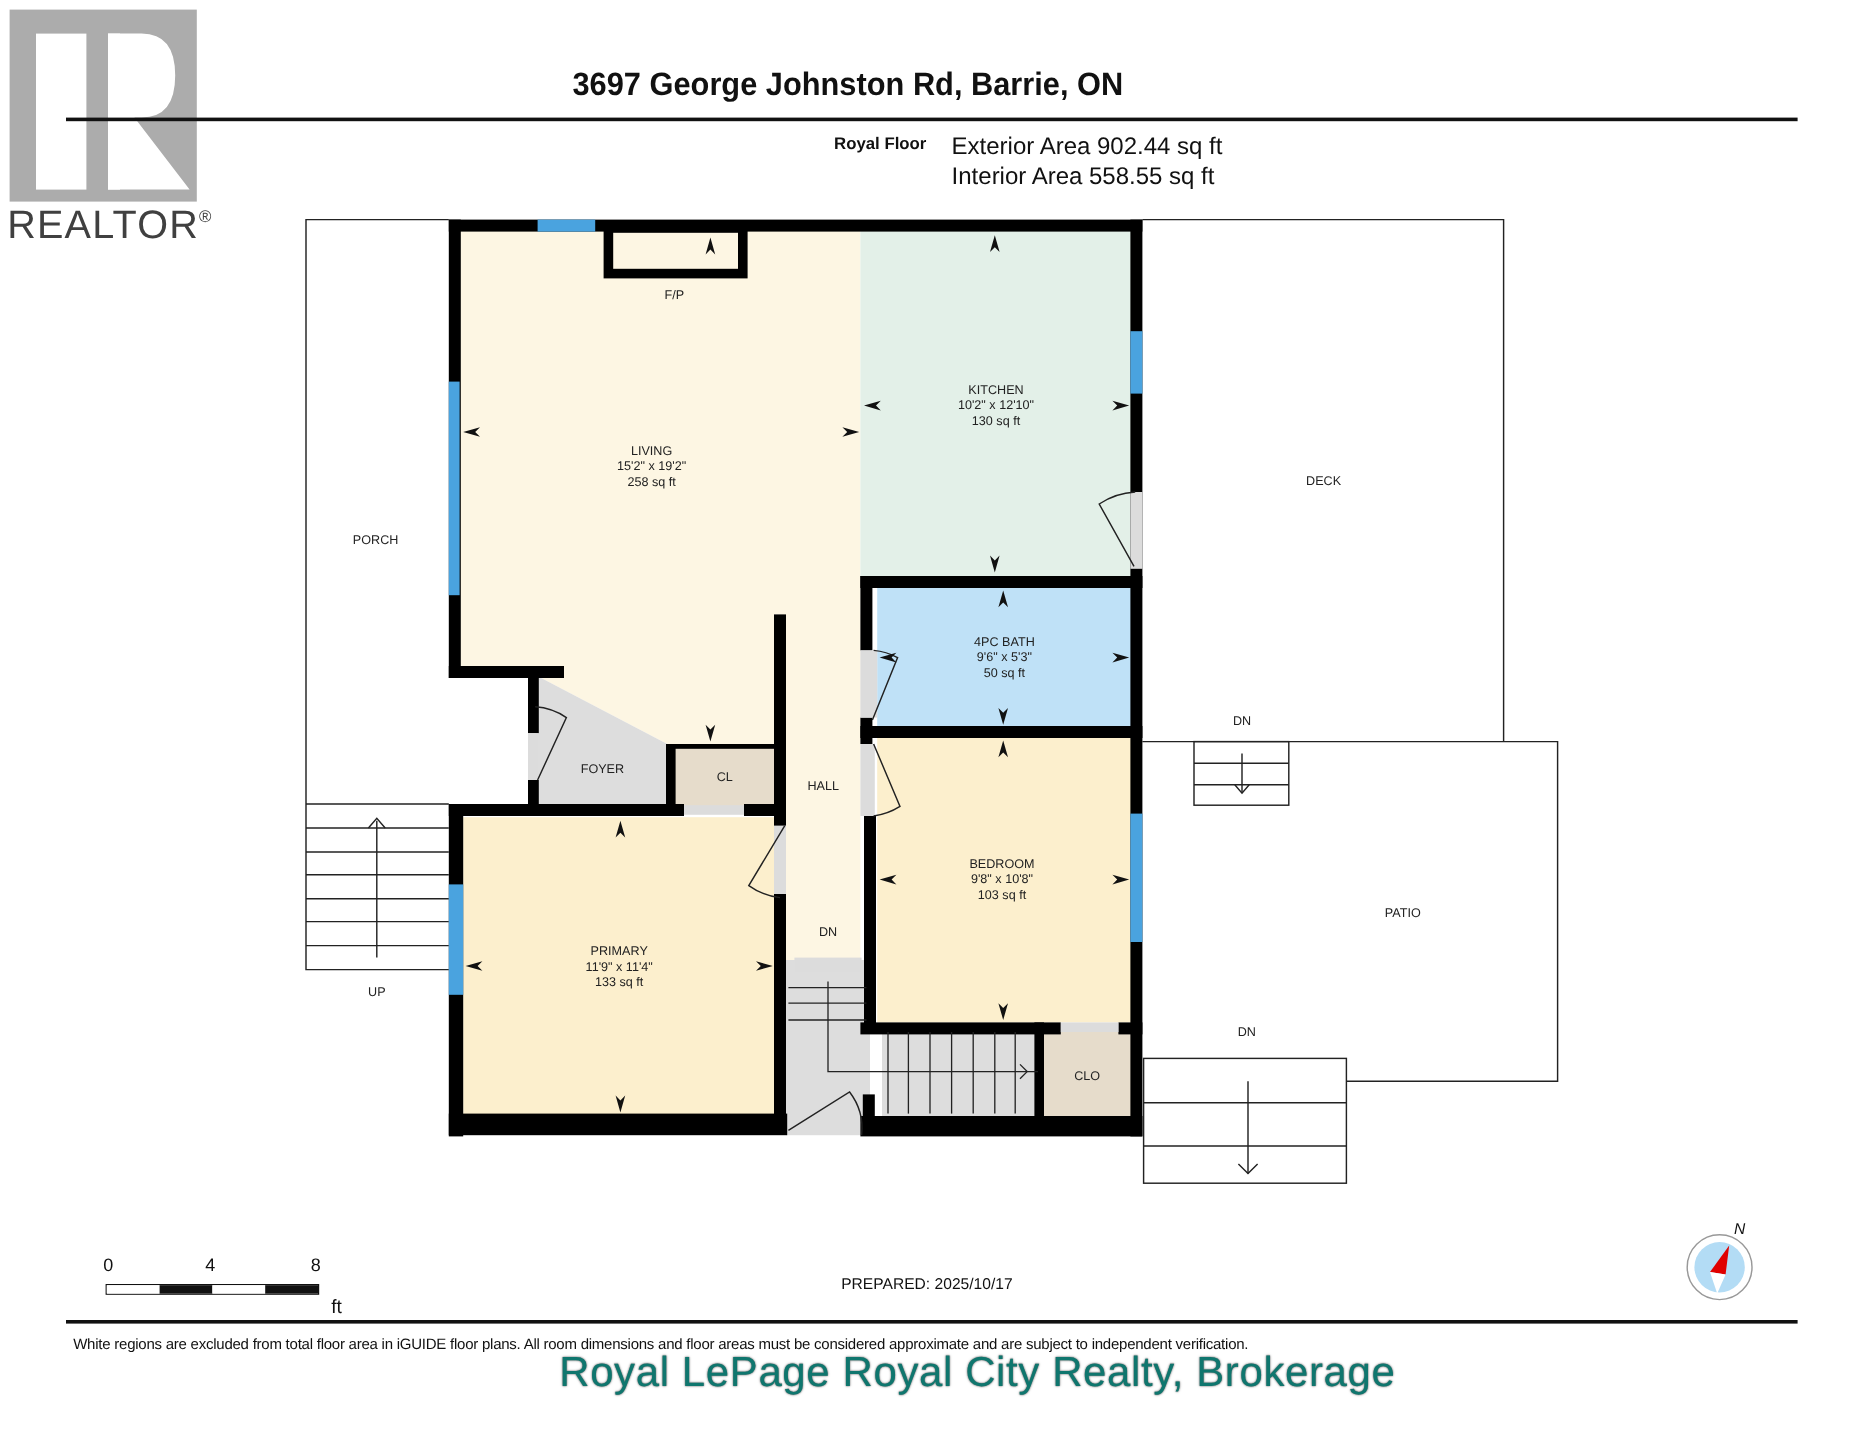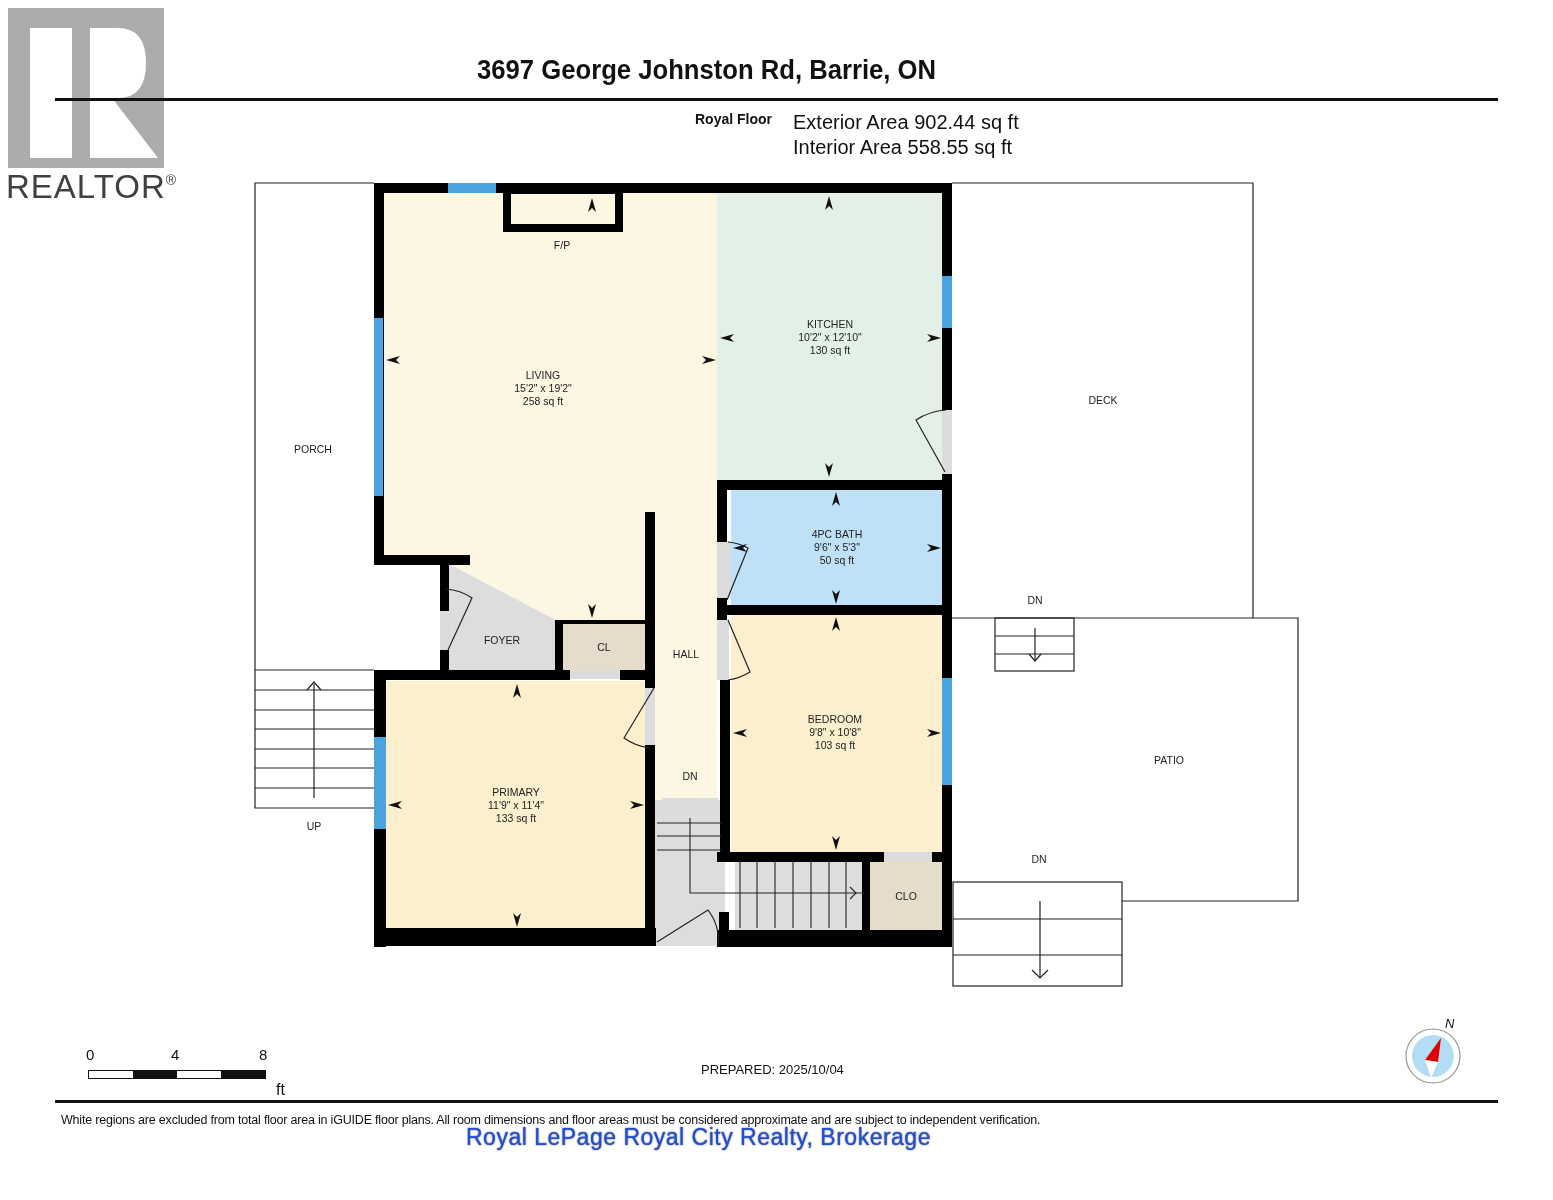--- a/index.html
+++ b/index.html
@@ -13,21 +13,21 @@
   .hr-top { left:55px; top:98px; width:1443px; height:3px; background:#111; }
   .floor-label { left:695px; top:111px; font-size:14px; font-weight:bold; }
   .area-line { left:793px; font-size:20px; }
   .plan { left:0; top:0; }
   .room-text { font-family:"Liberation Sans", sans-serif; font-size:10.5px; fill:#222; text-anchor:middle; }
   .scale { left:86px; top:1046px; }
   .scale-num { position:absolute; font-size:15px; top:0; }
   .prepared { left:701px; top:1062px; font-size:13px; }
   .hr-bottom { left:55px; top:1100px; width:1443px; height:3px; background:#111; }
   .disclaimer { left:61px; top:1113px; font-size:12.5px; letter-spacing:-0.2px; }
-  .brokerage { left:466px; top:1124px; font-size:23px; color:#1d4ed8; text-shadow:0 0 2px #777, 0 0 1px #888; letter-spacing:0.5px; }
+  .brokerage { left:466px; top:1124px; font-size:35px; color:#0f766e; text-shadow:0 0 2px #777, 0 0 1px #888; letter-spacing:0.5px; }
   .compass { left:1405px; top:1016px; width:60px; height:70px; }
 </style>
 </head>
 <body>
 
 <div class="abs logo">
   <svg width="156" height="160" viewBox="0 0 156 160">
     <rect x="22" y="20" width="42" height="130" fill="#fff"></rect>
     <path d="M82 20 H110 Q138 20 138 55 Q138 90 110 90 H104 L150 150 H82 Z" fill="#fff"></path>
     <rect x="82" y="20" width="10" height="130" fill="#fff"></rect>
@@ -221,21 +221,21 @@
   <span class="scale-num" style="left:173px">8</span>
   <div style="position:absolute;left:2px;top:24px;width:176px;height:7px;border:1px solid #111;display:flex;">
     <div style="flex:1;background:#fff"></div>
       <div style="flex:1;background:#111"></div>
       <div style="flex:1;background:#fff"></div>
       <div style="flex:1;background:#111"></div>
   </div>
   <span style="position:absolute;left:190px;top:35px;font-size:16px;">ft</span>
 </div>
 
-<div class="abs prepared">PREPARED: 2025/10/04</div>
+<div class="abs prepared">PREPARED: 2025/10/17</div>
 
 <div class="abs compass">
   <svg width="60" height="70" viewBox="0 0 60 70">
     <text x="40" y="12" font-family="Liberation Sans, sans-serif" font-style="italic" font-size="13" fill="#111">N</text>
     <circle cx="28" cy="40" r="27" fill="#fff" stroke="#999" stroke-width="1.2"></circle>
     <circle cx="28" cy="40" r="21" fill="#b3dcf5"></circle>
     <polygon points="36,22 20,44 33,46" fill="#e00000"></polygon>
     <polygon points="20,44 33,46 26,62" fill="#ffffff"></polygon>
   </svg>
 </div>

